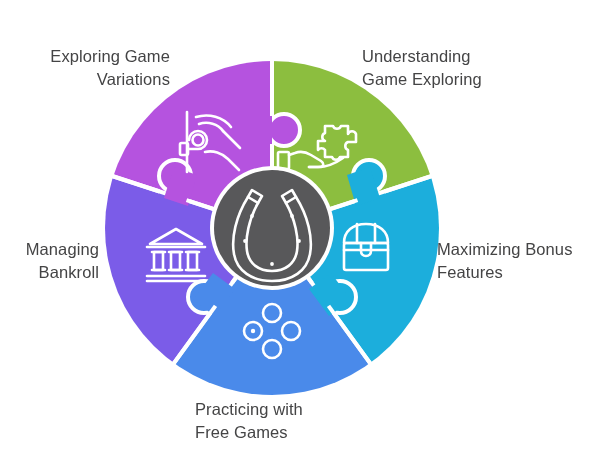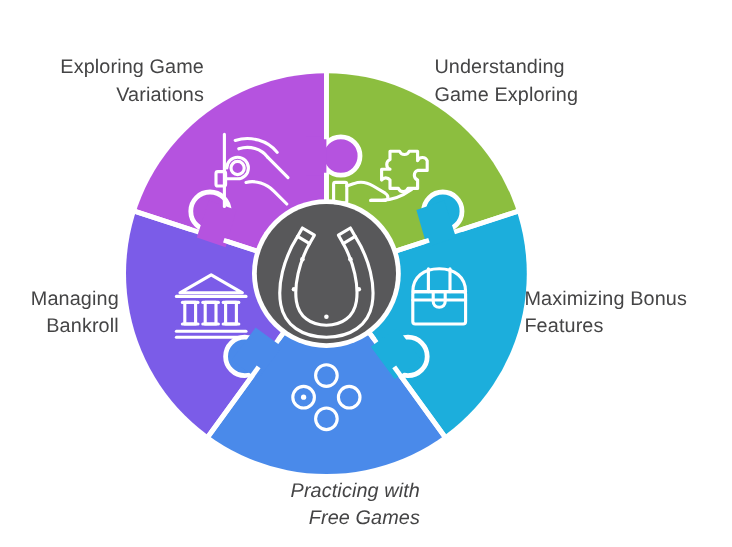--- a/index.html
+++ b/index.html
@@ -53,23 +53,22 @@
   }
   .label-r {
     left: 437px;
     top: 238px;
     text-align: left;
     width: 180px;
   }
   .label-b {
     left: 195px;
     top: 398px;
-    text-align: right;
+    text-align: left;
     width: 155px;
-    font-style: italic;
   }
 
   .diagram {
     position: absolute;
     left: 0;
     top: 0;
   }
 </style>
 </head>
 <body>

